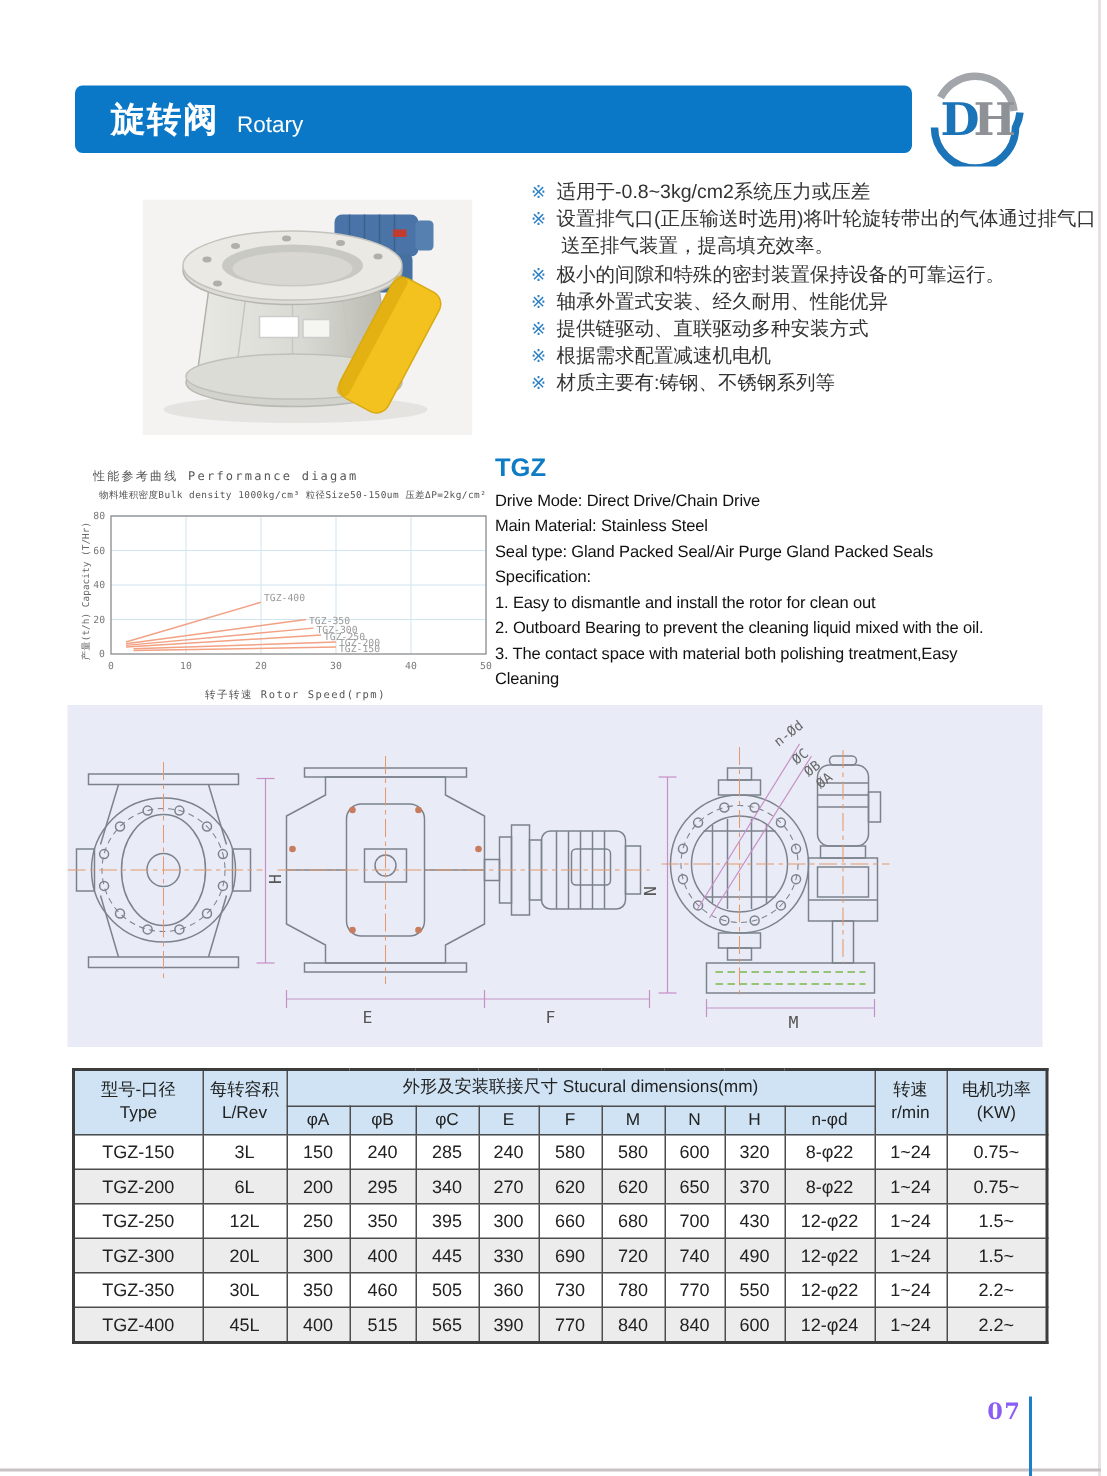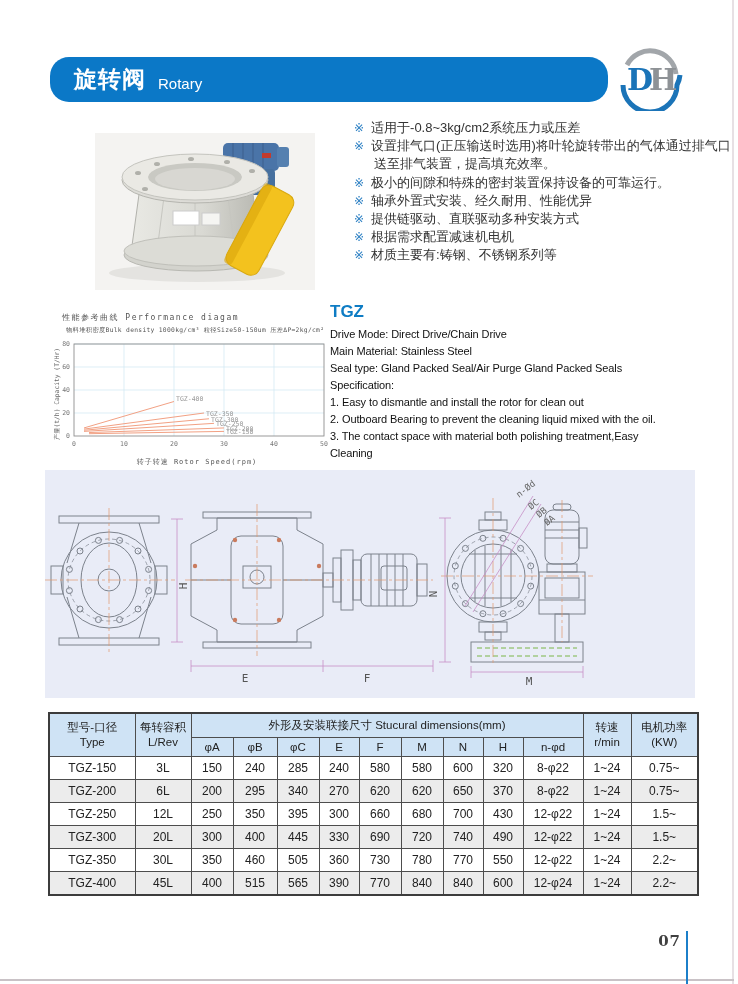--- a/index.html
+++ b/index.html
@@ -3,21 +3,21 @@
 <meta charset="utf-8">
 <style>
   html,body{margin:0;padding:0;background:#fff;}
   .page{position:relative;width:738px;height:984px;background:#ffffff;overflow:hidden;
         font-family:"Liberation Sans","DejaVu Sans",sans-serif;}
   .edge-right{position:absolute;left:732px;top:0;width:2px;height:984px;background:#e7e0e4;}
   .edge-bottom{position:absolute;left:0;top:979px;width:734px;height:2px;background:#c9c2c6;}
 
   
   .header-bar{position:absolute;left:50px;top:57px;width:558px;height:45px;background:#0b78c7;
-              border-radius:19px;display:flex;align-items:center;padding-left:24px;box-sizing:border-box;}
+              border-radius:5px;display:flex;align-items:center;padding-left:24px;box-sizing:border-box;}
   .h-zh{color:#fff;font-size:23px;font-weight:bold;letter-spacing:1px;}
   .h-en{color:#fff;font-size:15px;margin-left:12px;margin-top:8px;}
   .logo{position:absolute;left:610px;top:45px;width:78px;height:66px;}
   .ld{font:bold 30px "DejaVu Serif",serif;fill:#1b74b8;}
   .lh{font:bold 30px "DejaVu Serif",serif;fill:#8e9296;}
 
   
   .photo{position:absolute;left:95px;top:133px;width:220px;height:157px;}
 
   
@@ -58,21 +58,21 @@
              font-size:12px;color:#222;text-align:center;border:2px solid #3c3c3c;}
   #dim-table th,#dim-table td{border:1px solid #4d4d4d;padding:0;}
   #dim-table thead th{background:#cfe3f5;font-weight:normal;font-size:11.5px;line-height:1.3;}
   #dim-table thead tr:first-child th{height:23px;}
   #dim-table thead tr:last-child th{height:18px;}
   #dim-table tbody td{height:22px;}
   #dim-table tbody tr.alt{background:#ececec;}
 
   
   .pagenum{position:absolute;left:653px;top:932px;width:28px;text-align:right;
-           font-family:"DejaVu Serif",serif;font-weight:bold;font-size:15px;color:#404040;letter-spacing:1px;}
+           font-family:"DejaVu Serif",serif;font-weight:bold;font-size:15px;color:#8b5cf6;letter-spacing:1px;}
   .pagenum-line{position:absolute;left:686px;top:931px;width:2px;height:53px;background:#1c7fc9;}
 </style>
 </head>
 <body>
 
 <div class="page">
   <div class="edge-right"></div>
   <div class="edge-bottom"></div>
 
   <div class="header-bar">

